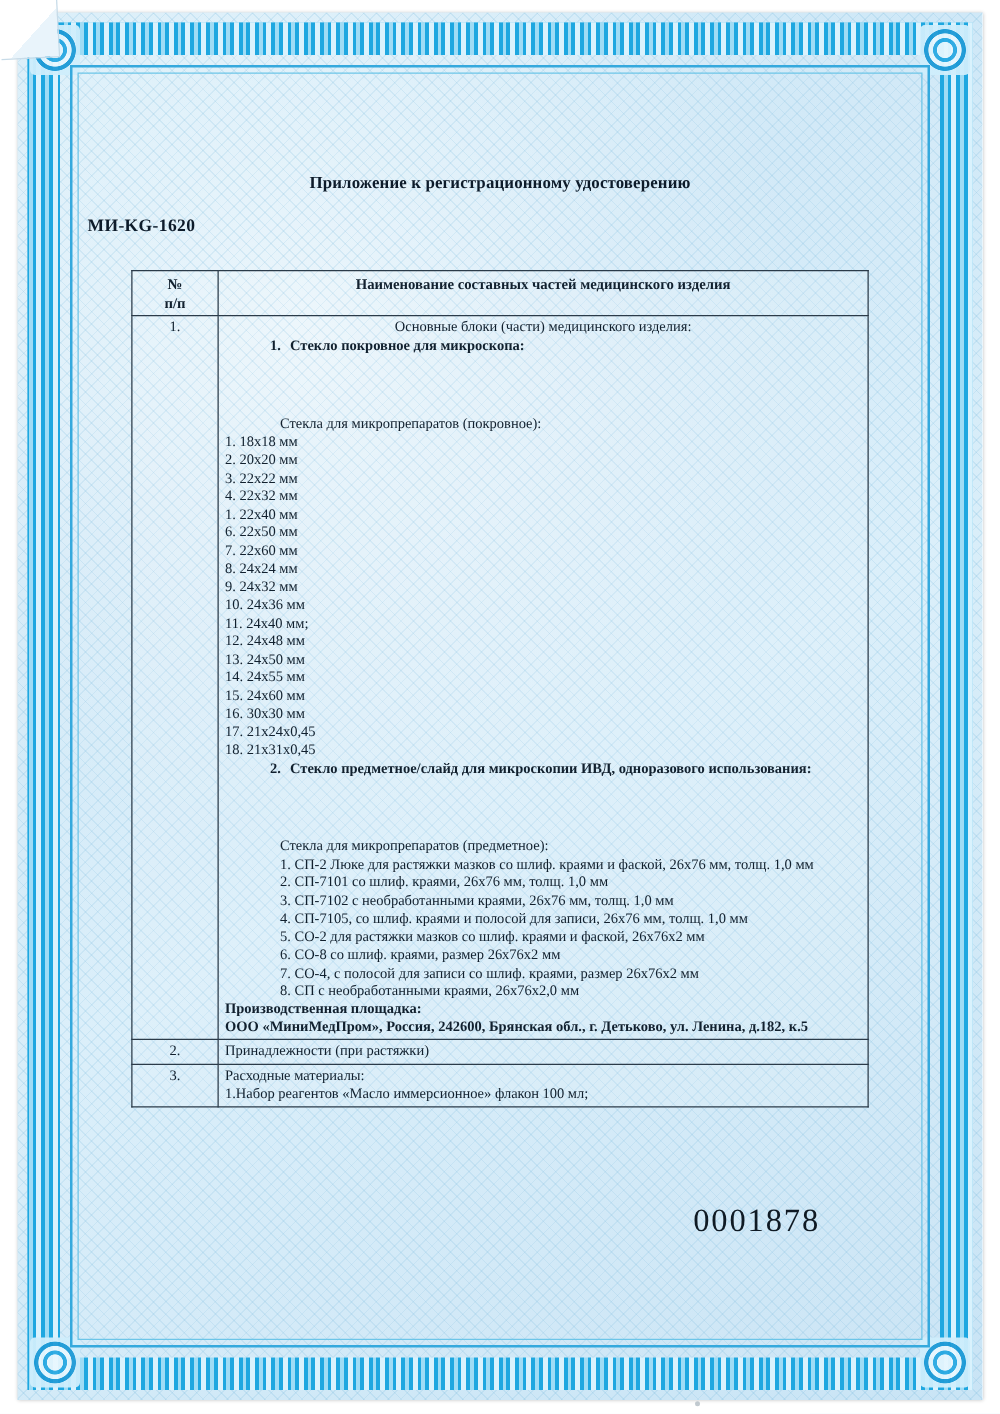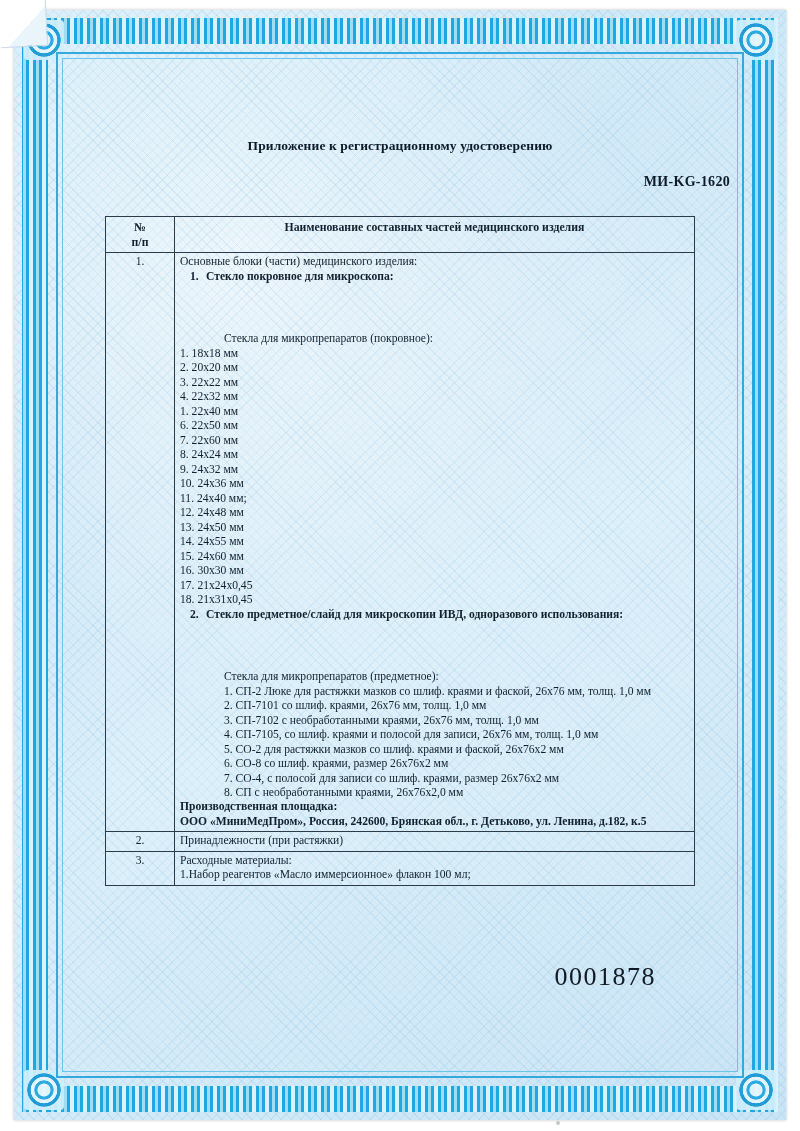--- a/index.html
+++ b/index.html
@@ -116,21 +116,21 @@
 
   .doc-title {
     text-align: center;
     font-weight: bold;
     font-size: 13.5px;
     color: #0d1b2a;
     margin-top: 72px;
     letter-spacing: 0.1px;
   }
   .doc-number {
-    text-align: right;
+    text-align: left;
     font-weight: bold;
     font-size: 14px;
     color: #0d1b2a;
     margin-top: 20px;
     letter-spacing: 0.3px;
   }
 
   
   table.parts {
     margin: 26px auto 0 auto;
@@ -149,24 +149,24 @@
   }
   table.parts th {
     font-weight: bold;
     text-align: center;
     font-size: 11.8px;
     padding: 3px 4px;
   }
   .col-no { width: 58px; text-align: center; }
   td.col-no { text-align: center; }
 
-  .lvl1 { margin: 0; }
+  .lvl1 { margin: 0; text-align: center; }
   .sub-head {
     font-weight: bold;
-    margin-left: 10px;
+    margin-left: 36px;
     text-indent: 0;
   }
   .sub-head .num { display: inline-block; width: 16px; }
   .sub-text {
     margin-left: 44px;
     margin-top: 48px;
   }
   .item {
   }
   .item-wide {

